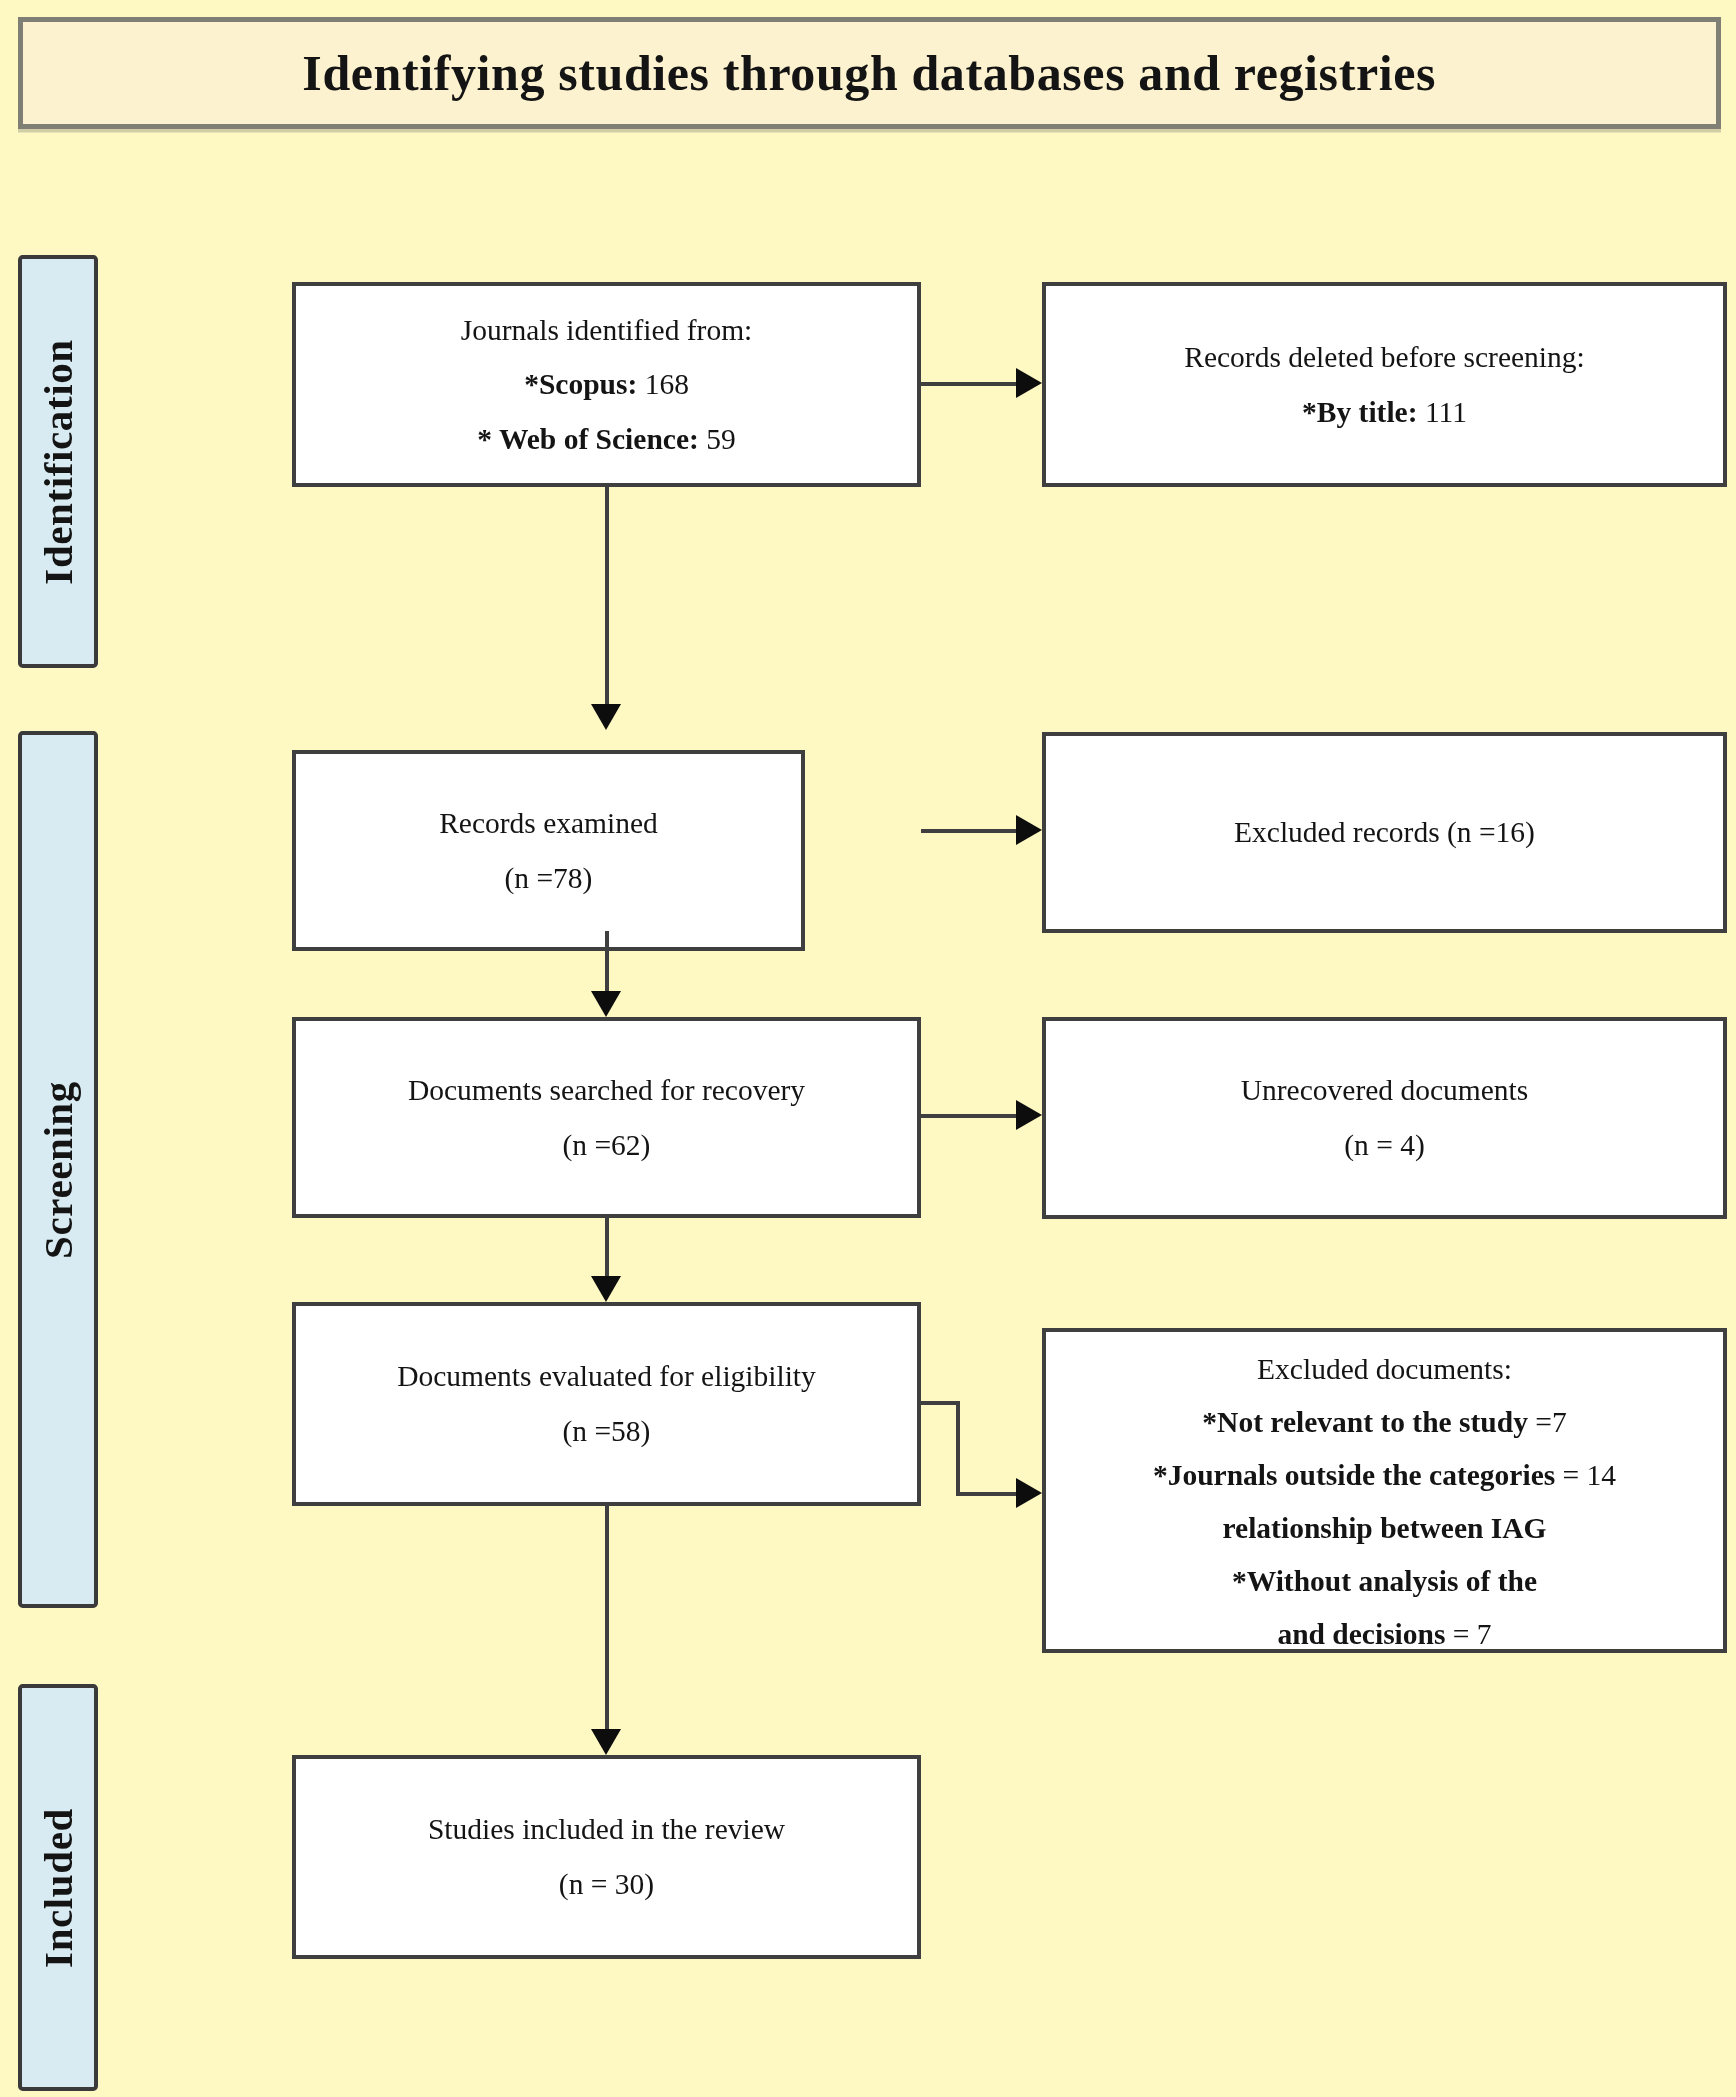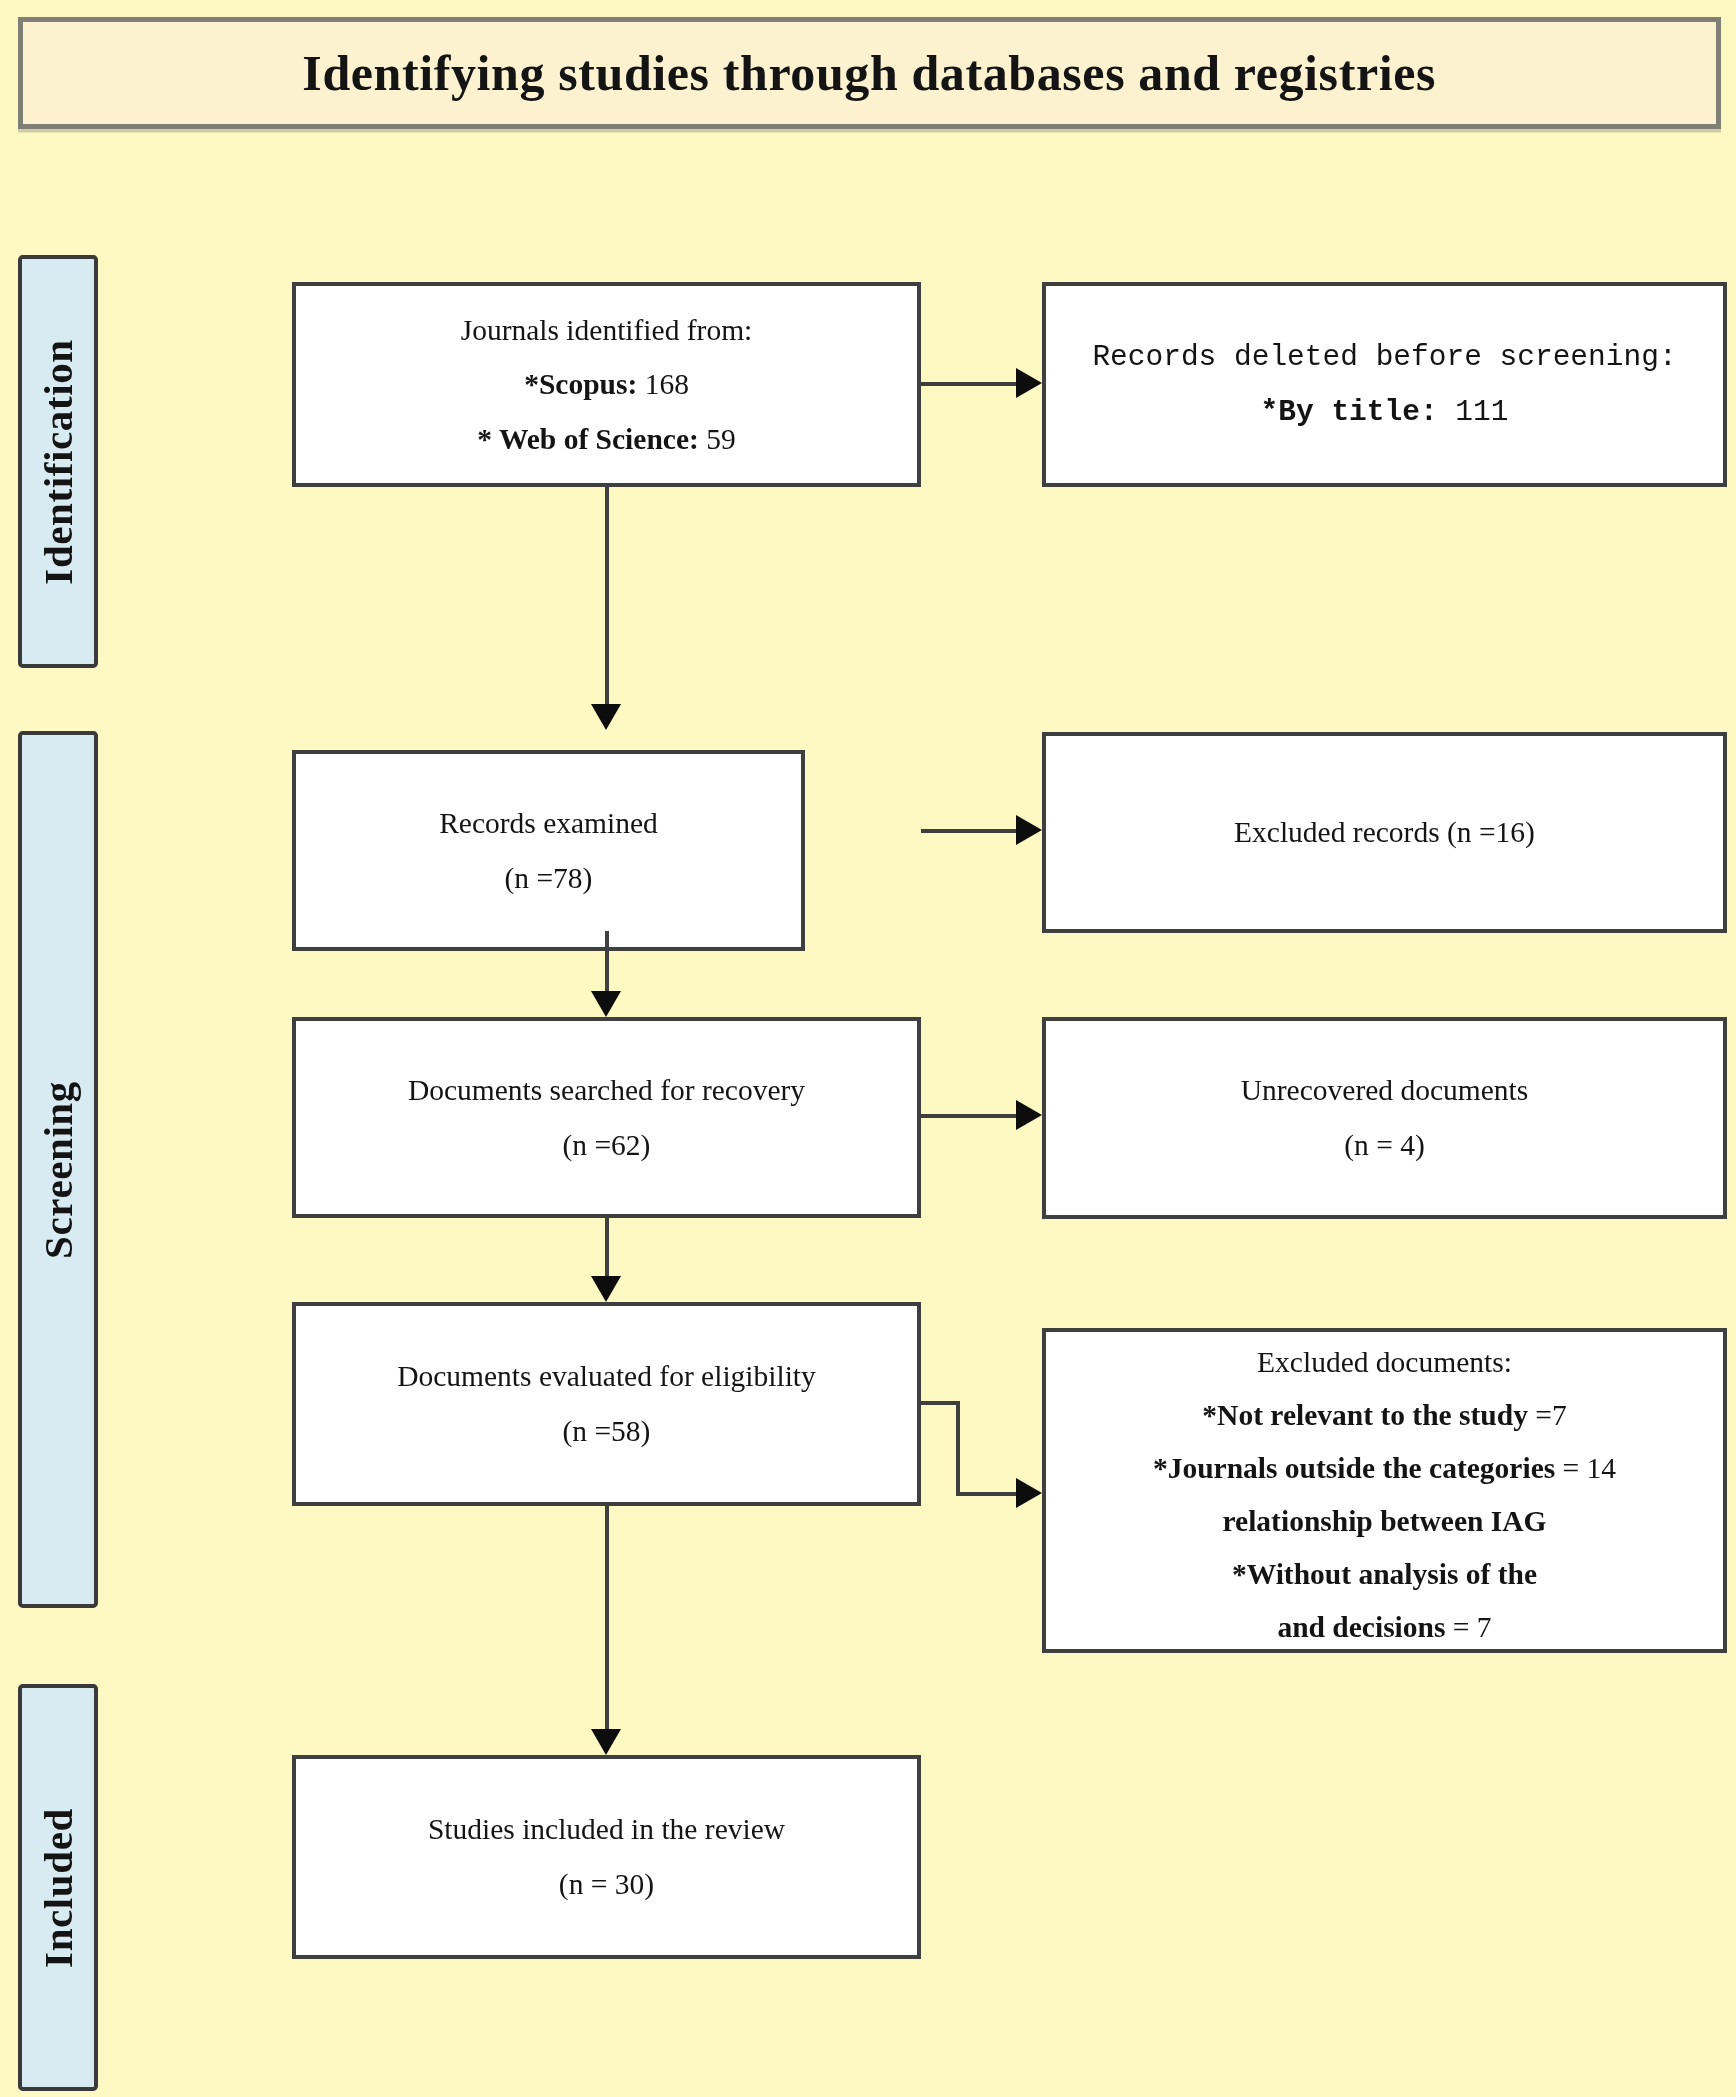--- a/index.html
+++ b/index.html
@@ -25,21 +25,21 @@
   }
   .stage .label{
     transform:rotate(-90deg);white-space:nowrap;font-weight:bold;
     font-size:41px;letter-spacing:0.6px;
   }
   .fbox{
     position:absolute;background:#ffffff;border:4.1px solid var(--box-border);
     box-sizing:border-box;display:flex;flex-direction:column;align-items:center;
     justify-content:center;text-align:center;font-size:29.5px;line-height:1.85;
   }
-  .fbox.topalign{justify-content:flex-start;line-height:1.8;padding-top:4px;}
+  .fbox.topalign{justify-content:flex-start;line-height:1.8;padding-top:11px;}
   .fbox .line{white-space:nowrap;}
   .fbox b{font-weight:bold;}
   .vline,.hline{position:absolute;background:var(--arrow);}
   .vline{width:4.1px;}
   .hline{height:4.1px;}
   .tri-down{position:absolute;width:0;height:0;
     border-left:15.3px solid transparent;border-right:15.3px solid transparent;
     border-top:26px solid #0D0D0D;}
   .tri-right{position:absolute;width:0;height:0;
     border-top:15.3px solid transparent;border-bottom:15.3px solid transparent;
@@ -62,21 +62,21 @@
   </div>
   <div class="stage" style="top:1684px;height:407px;">
     <span class="label">Included</span>
   </div>
 
   <div class="fbox" style="left:292px;top:282px;width:629px;height:205px;">
     <div class="line"><span>Journals identified from:</span></div>
     <div class="line"><b>*Scopus:</b><span> 168</span></div>
     <div class="line"><b>* Web of Science:</b><span> 59</span></div>
   </div>
-  <div class="fbox" style="left:1042px;top:282px;width:685px;height:205px;font-family:Liberation Mono, monospace;">
+  <div class="fbox" style="left:1042px;top:282px;width:685px;height:205px;">
     <div class="line"><span>Records deleted before screening:</span></div>
     <div class="line"><b>*By title:</b><span> 111</span></div>
   </div>
 
   <div class="fbox" style="left:292px;top:730px;width:513px;height:201px;margin-top:20px;">
     <div class="line"><span>Records examined</span></div>
     <div class="line"><span>(n =78)</span></div>
   </div>
   <div class="fbox" style="left:1042px;top:732px;width:685px;height:201px;">
     <div class="line"><span>Excluded records (n =16)</span></div>

